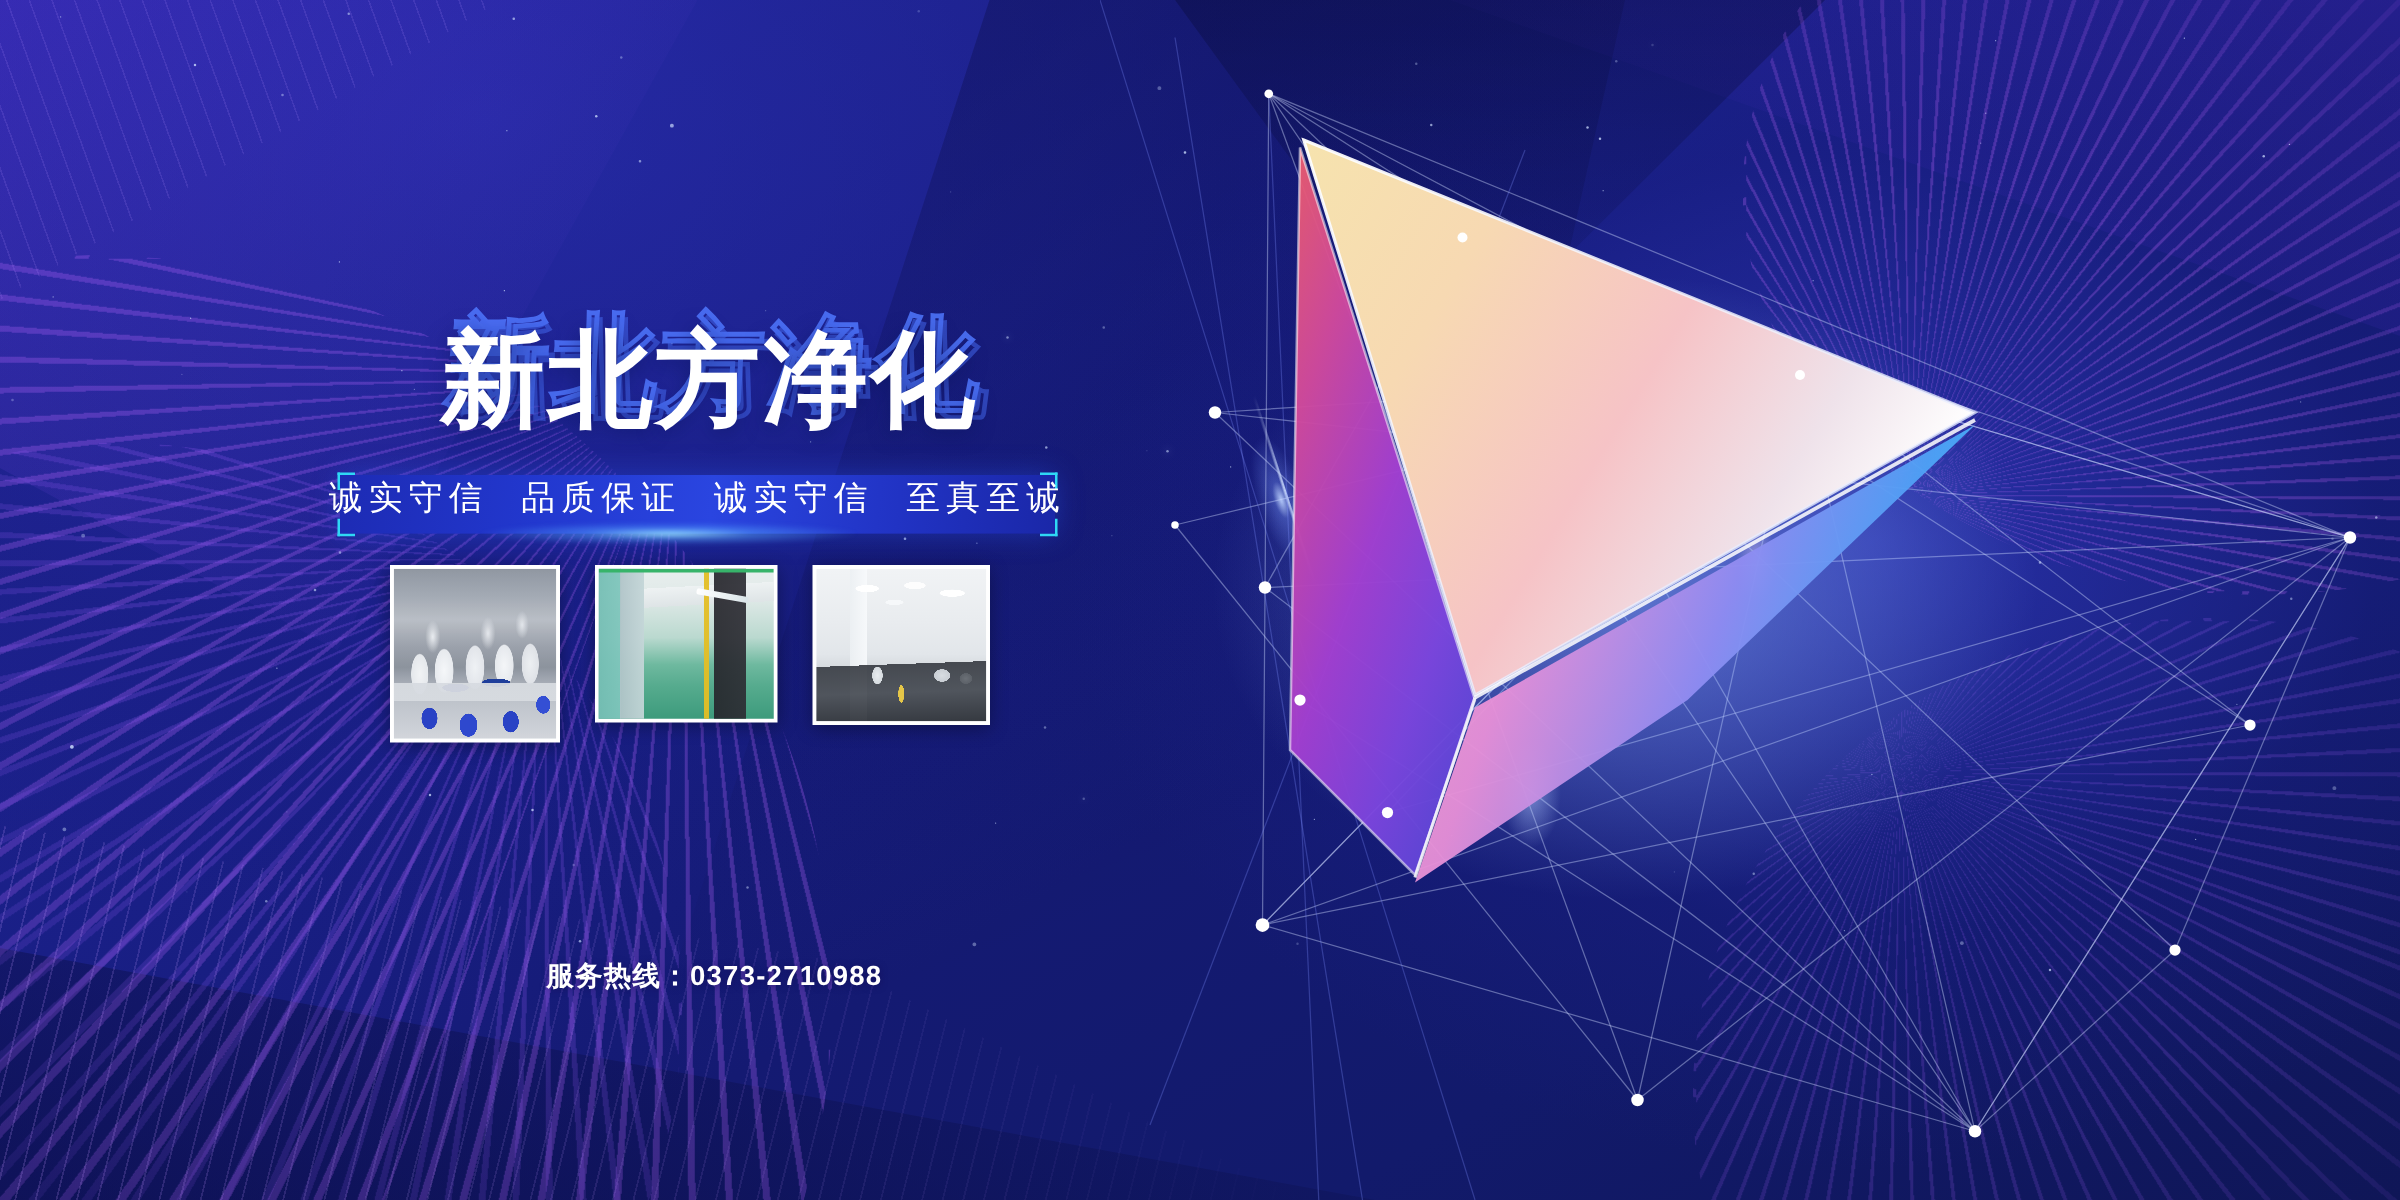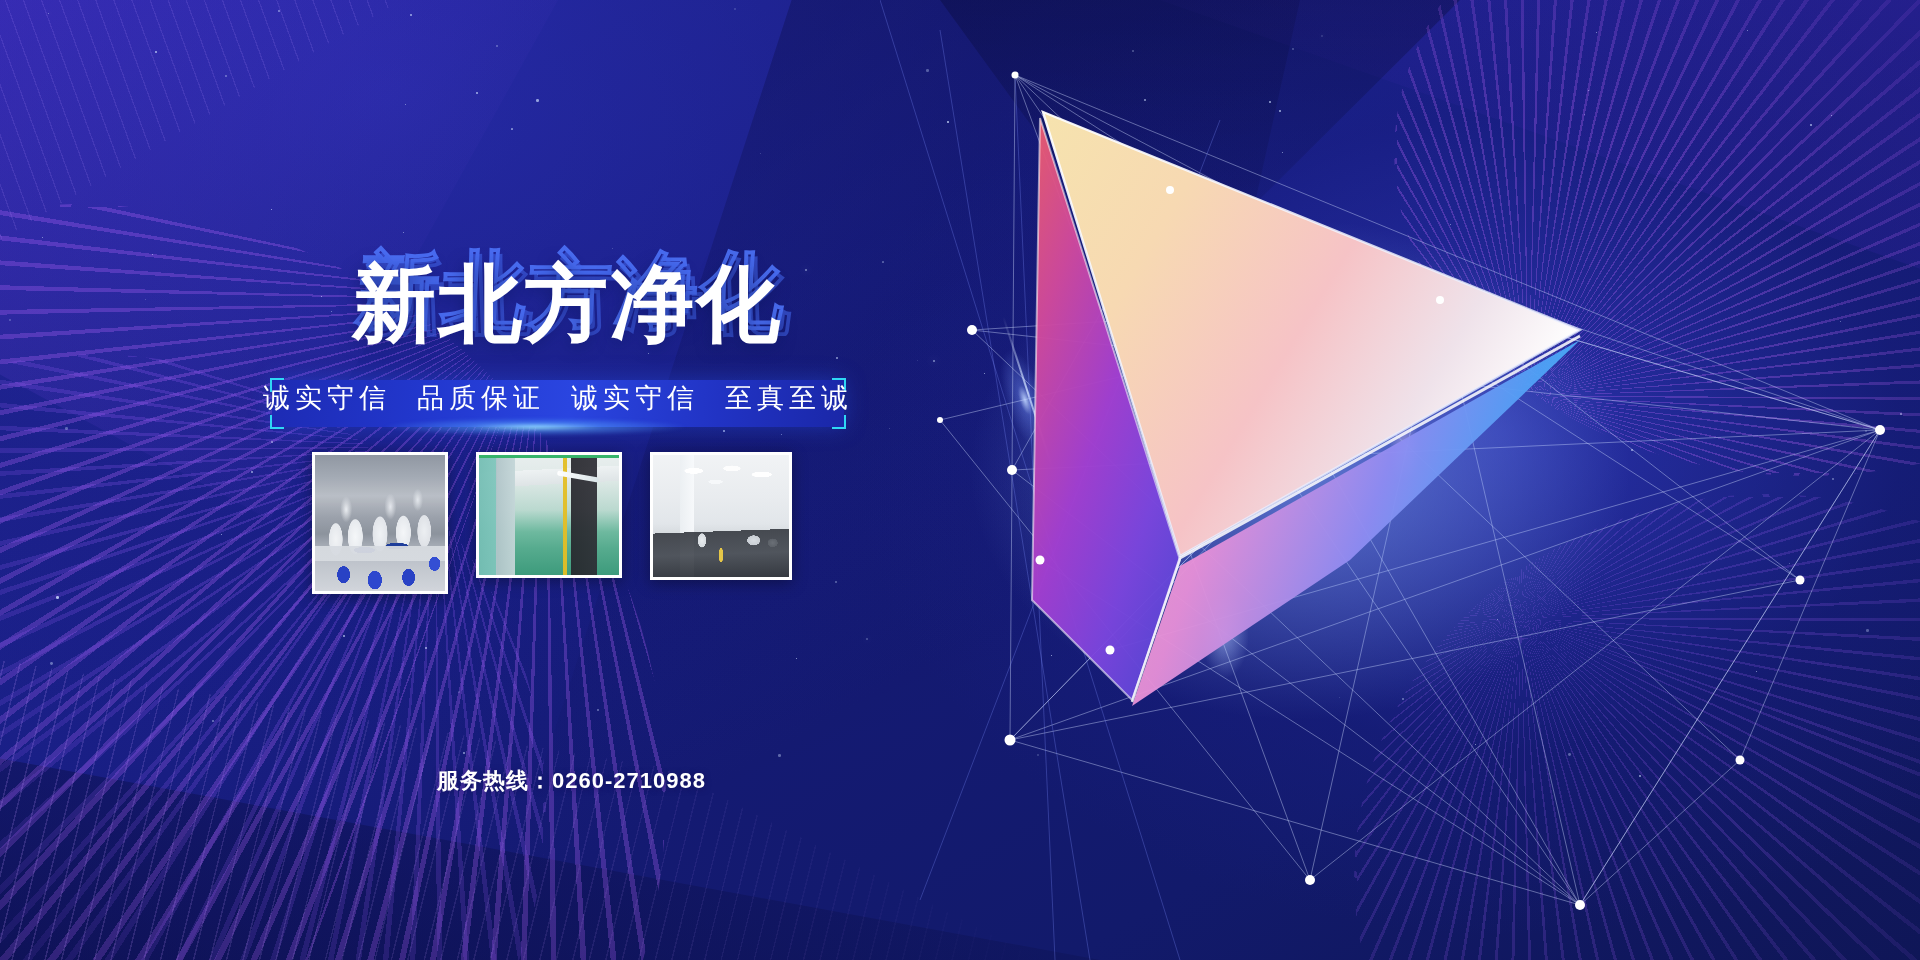--- a/index.html
+++ b/index.html
@@ -561,16 +561,16 @@
           <span class="lamp"></span>
         </span>
       </div>
       <div class="photo p3">
         <span class="inner">
           <span class="pic-lab" style="display:block"></span>
         </span>
       </div>
     </div>
 
-    <div class="hotline">服务热线：0260-2710988</div>
+    <div class="hotline">服务热线：0373-2710988</div>
 
   </div>
 </div>
 
 </body></html>

